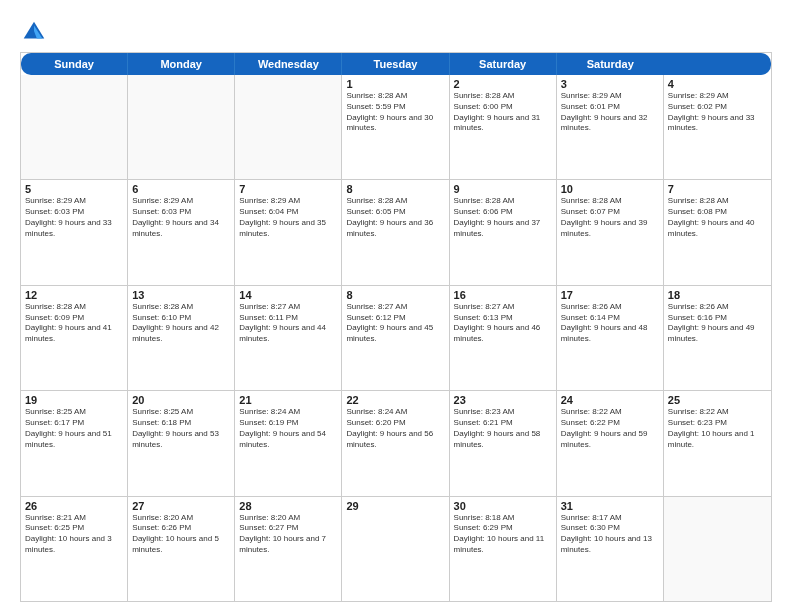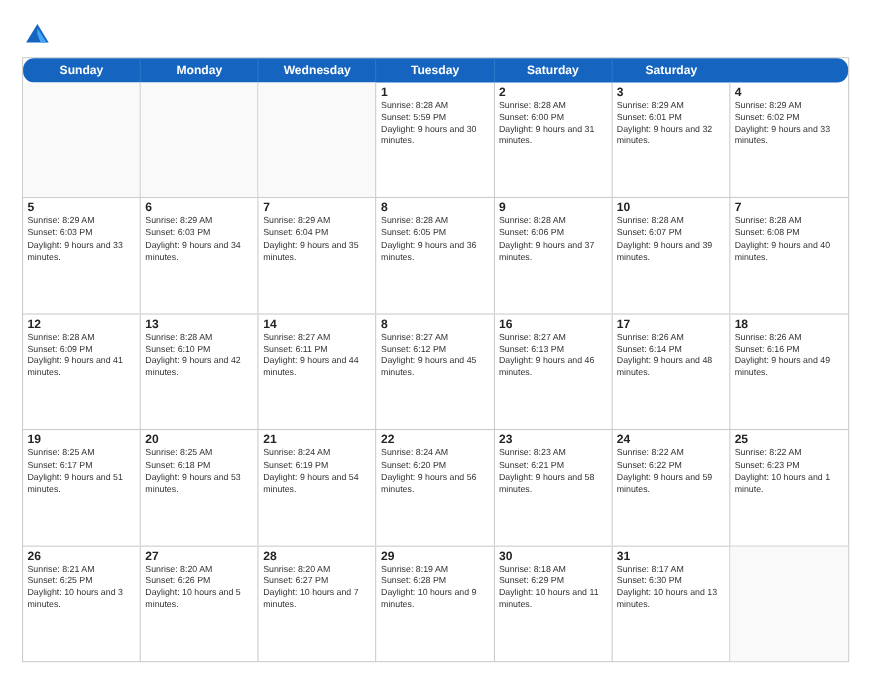--- a/index.html
+++ b/index.html
@@ -321,23 +321,20 @@
 Daylight: 10 hours and 5 minutes.</div>
           </div>
           <div class="cal-cell">
             <div class="day-num">28</div>
             <div class="cell-text" style="white-space: pre-line;">Sunrise: 8:20 AM
 Sunset: 6:27 PM
 Daylight: 10 hours and 7 minutes.</div>
           </div>
           <div class="cal-cell">
             <div class="day-num">29</div>
-            <div class="cell-text" style="white-space: pre-line;">Sunrise: 8:19 AM
-Sunset: 6:28 PM
-Daylight: 10 hours and 9 minutes.</div>
           </div>
           <div class="cal-cell">
             <div class="day-num">30</div>
             <div class="cell-text" style="white-space: pre-line;">Sunrise: 8:18 AM
 Sunset: 6:29 PM
 Daylight: 10 hours and 11 minutes.</div>
           </div>
           <div class="cal-cell">
             <div class="day-num">31</div>
             <div class="cell-text" style="white-space: pre-line;">Sunrise: 8:17 AM

